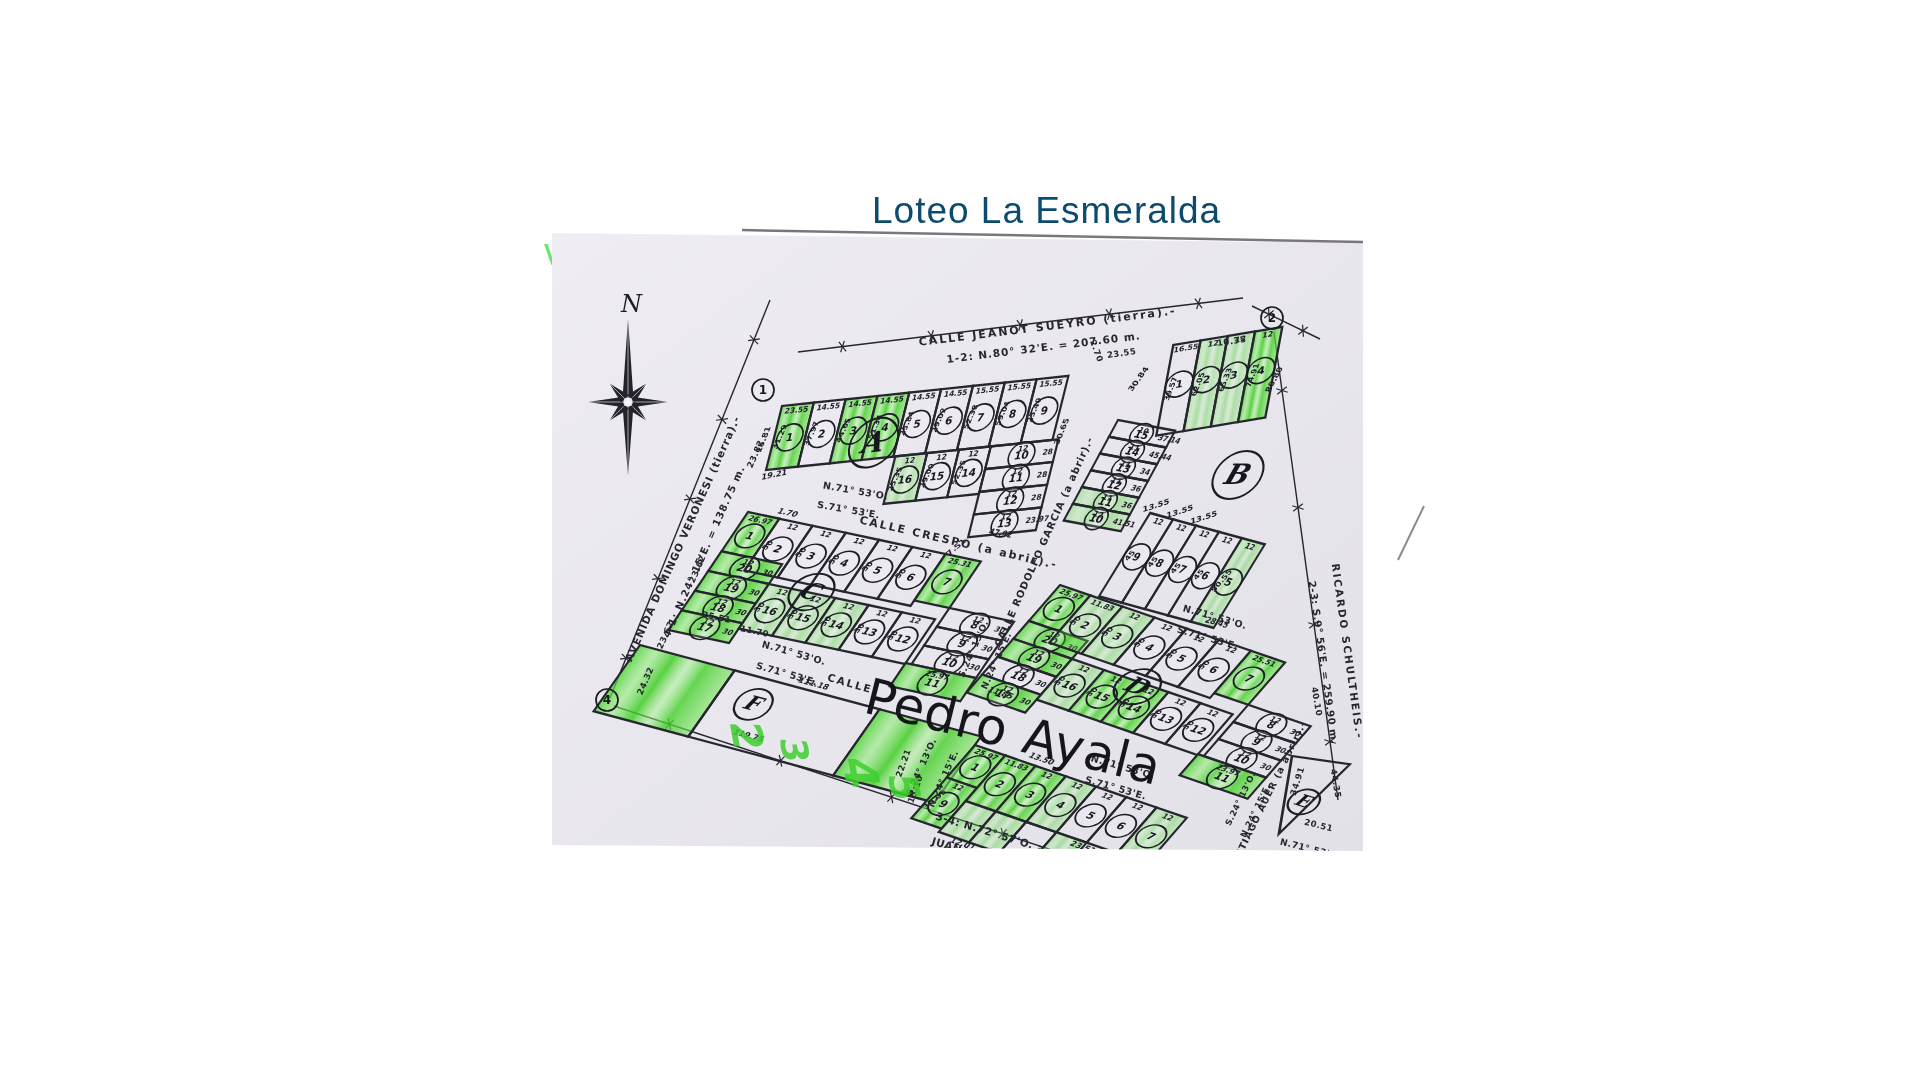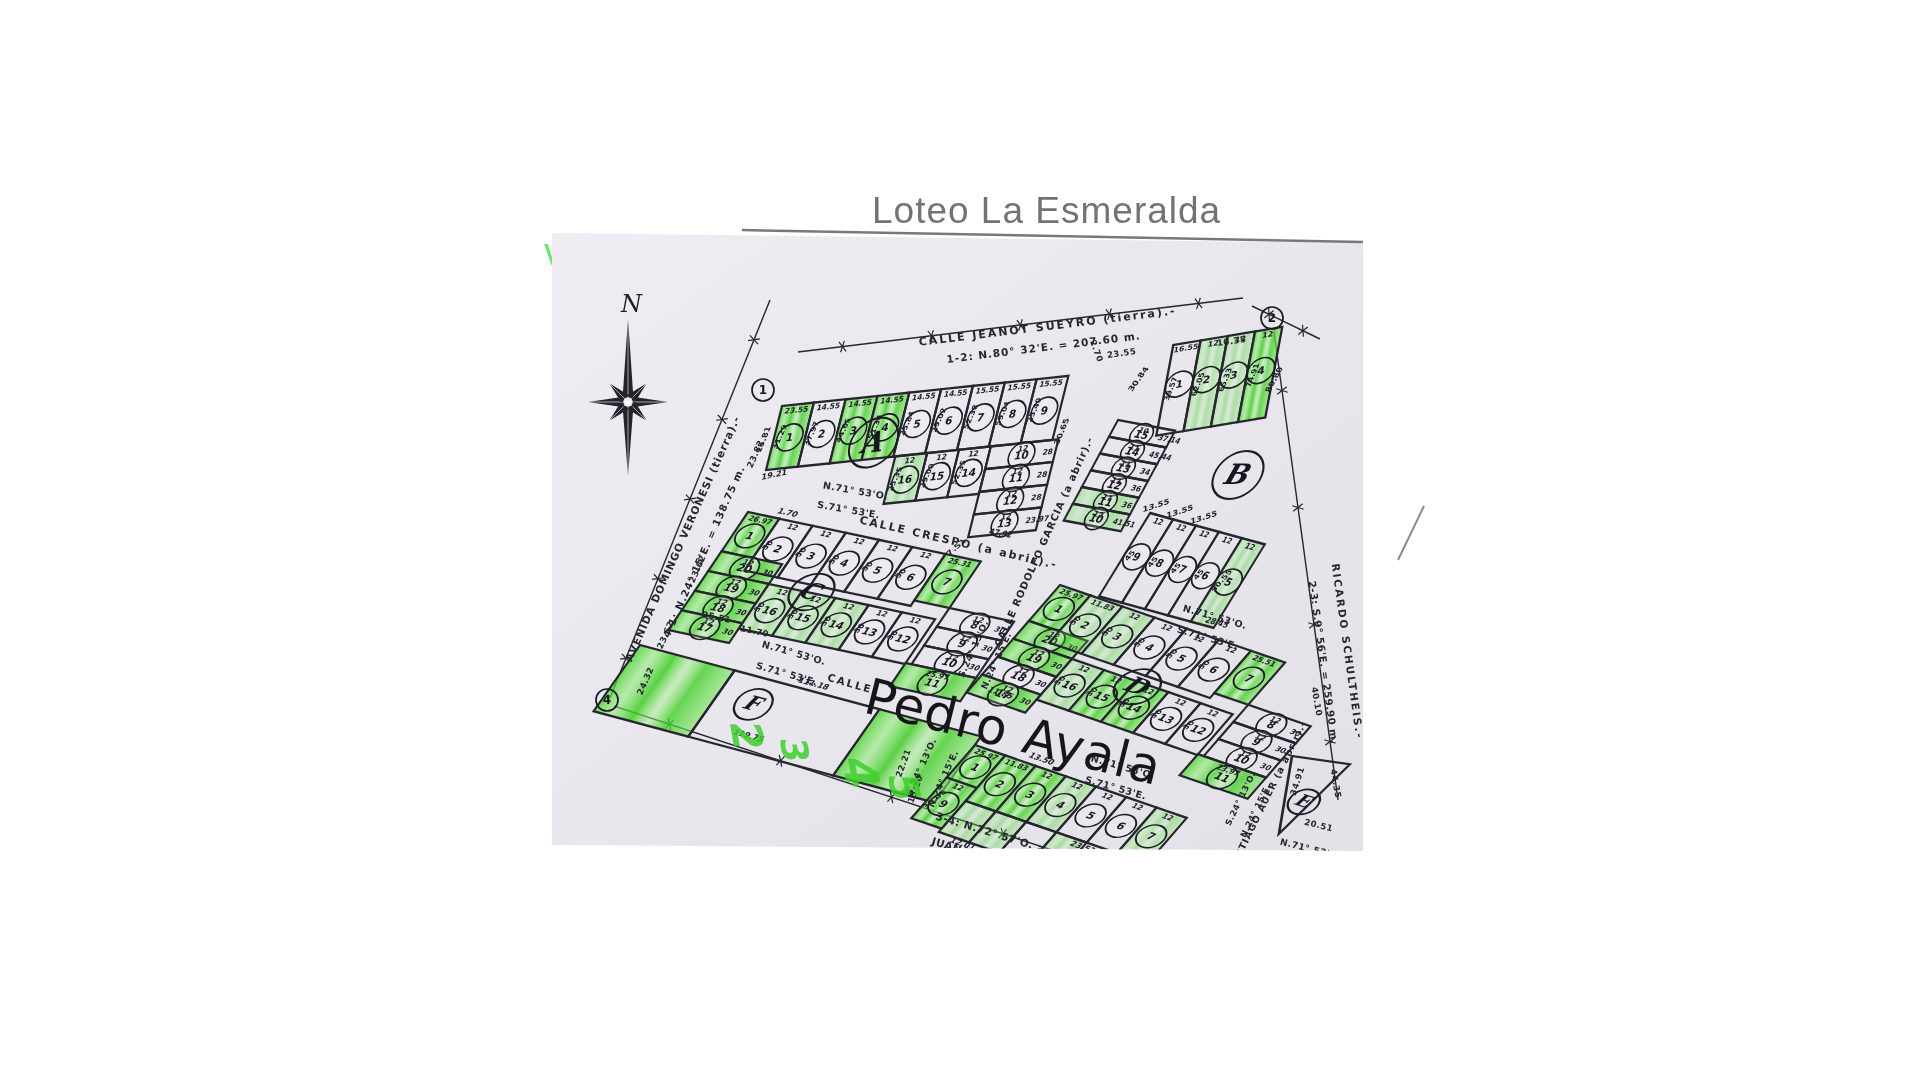--- a/index.html
+++ b/index.html
@@ -9,21 +9,21 @@
   .photo-title{position:absolute;left:872px;top:190px;font-size:37px;font-weight:500;
          letter-spacing:1px;font-family:"Liberation Sans",sans-serif;}
   .sold-mark{position:absolute;left:544px;top:231px;font-size:38px;font-weight:500;
          letter-spacing:1px;font-family:"Liberation Sans",sans-serif;opacity:.92;
          text-shadow:0 0 2px rgba(255,255,255,.8);}
 </style>
 </head>
 <body>
 
 <div class="stage">
-  <div class="photo-title" style="color: #737373;">Loteo La Esmeralda</div>
+  <div class="photo-title" style="color: #0c4a6e;">Loteo La Esmeralda</div>
   <div class="sold-mark" style="color: rgb(94, 228, 99);">vendido</div>
   <svg id="plat" viewBox="0 0 1920 1080" width="1920" height="1080" xmlns="http://www.w3.org/2000/svg">
       <defs>
         <linearGradient id="paperG" x1="0" y1="0" x2="1" y2="1">
           <stop offset="0" stop-color="#efedf3"></stop>
           <stop offset="1" stop-color="#e3e1e8"></stop>
         </linearGradient>
         <linearGradient id="mk" x1="0" y1="0" x2="1" y2="0">
           <stop offset="0" stop-color="#49d42e" stop-opacity="0.8"></stop>
           <stop offset="0.18" stop-color="#8cec74" stop-opacity="0.55"></stop>

